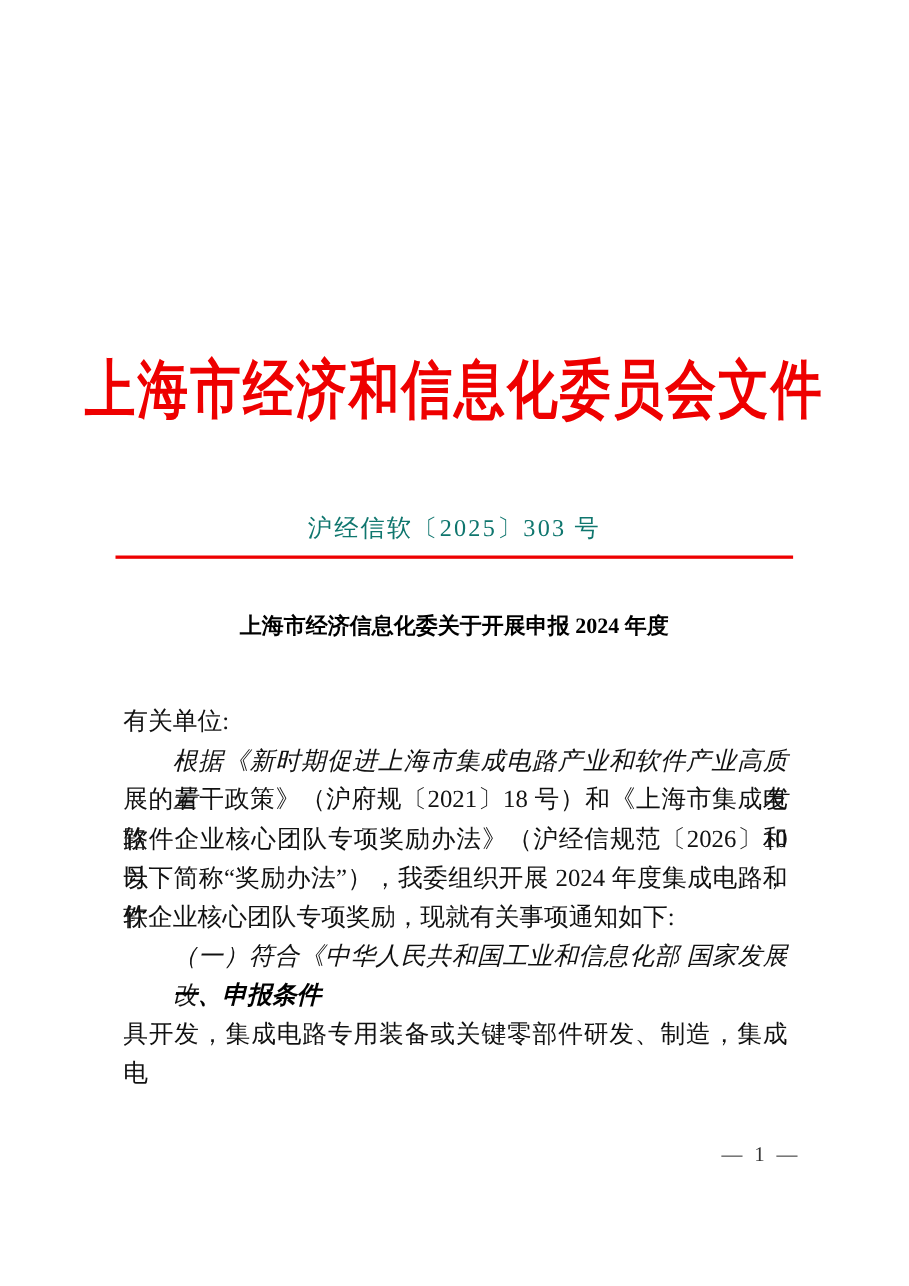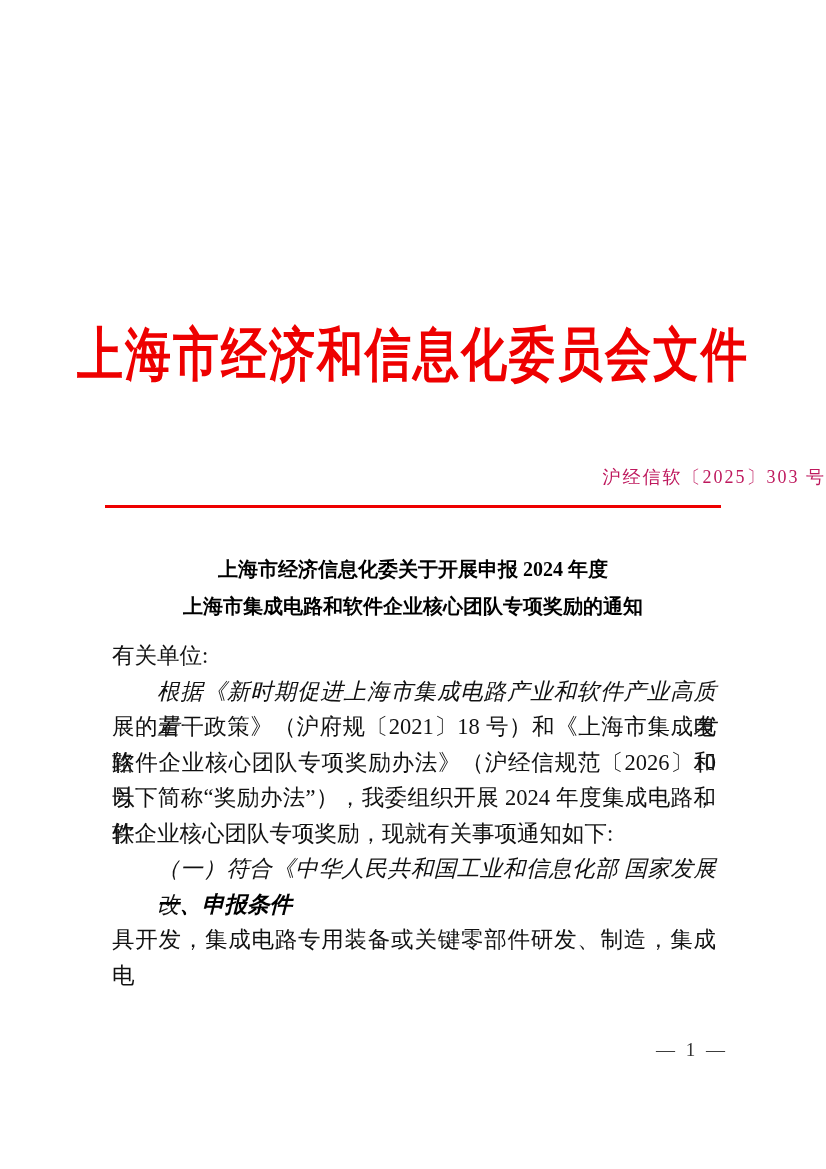--- a/index.html
+++ b/index.html
@@ -35,24 +35,24 @@
     transform: scaleY(1.25);
     transform-origin: center;
     letter-spacing: 2px;
   }
   
   .doc-number {
     position: absolute;
     top: 438px;
     left: 0;
     width: 100%;
-    text-align: right;
-    font-size: 18px;
+    text-align: center;
+    font-size: 22px;
     letter-spacing: 2px;
-    color: #be185d;
+    color: #0f766e;
   }
   
   .red-divider {
     position: absolute;
     top: 478px;
     left: 105px;
     width: 616px;
     height: 3px;
     background: #ee0000;
   }
@@ -118,21 +118,20 @@
   <div class="red-header">
     <span class="stretch">上海市经济和信息化委员会文件</span>
   </div>
 
   <div class="doc-number">沪经信软〔2025〕303 号</div>
 
   <div class="red-divider"></div>
 
   <div class="notice-title">
     <div>上海市经济信息化委关于开展申报 2024 年度</div>
-    <div>上海市集成电路和软件企业核心团队专项奖励的通知</div>
   </div>
 
   <div class="body-text">
     <div class="line">有关单位:</div>
     <div class="line indent fill">根据《新时期促进上海市集成电路产业和软件产业高质量发</div>
     <div class="line fill">展的若干政策》（沪府规〔2021〕18 号）和《上海市集成电路和</div>
     <div class="line fill">软件企业核心团队专项奖励办法》（沪经信规范〔2026〕10 号，</div>
     <div class="line fill">以下简称“奖励办法”），我委组织开展 2024 年度集成电路和软</div>
     <div class="line">件企业核心团队专项奖励，现就有关事项通知如下:</div>
     <div class="line indent fill">（一）符合《中华人民共和国工业和信息化部 国家发展改</div>

